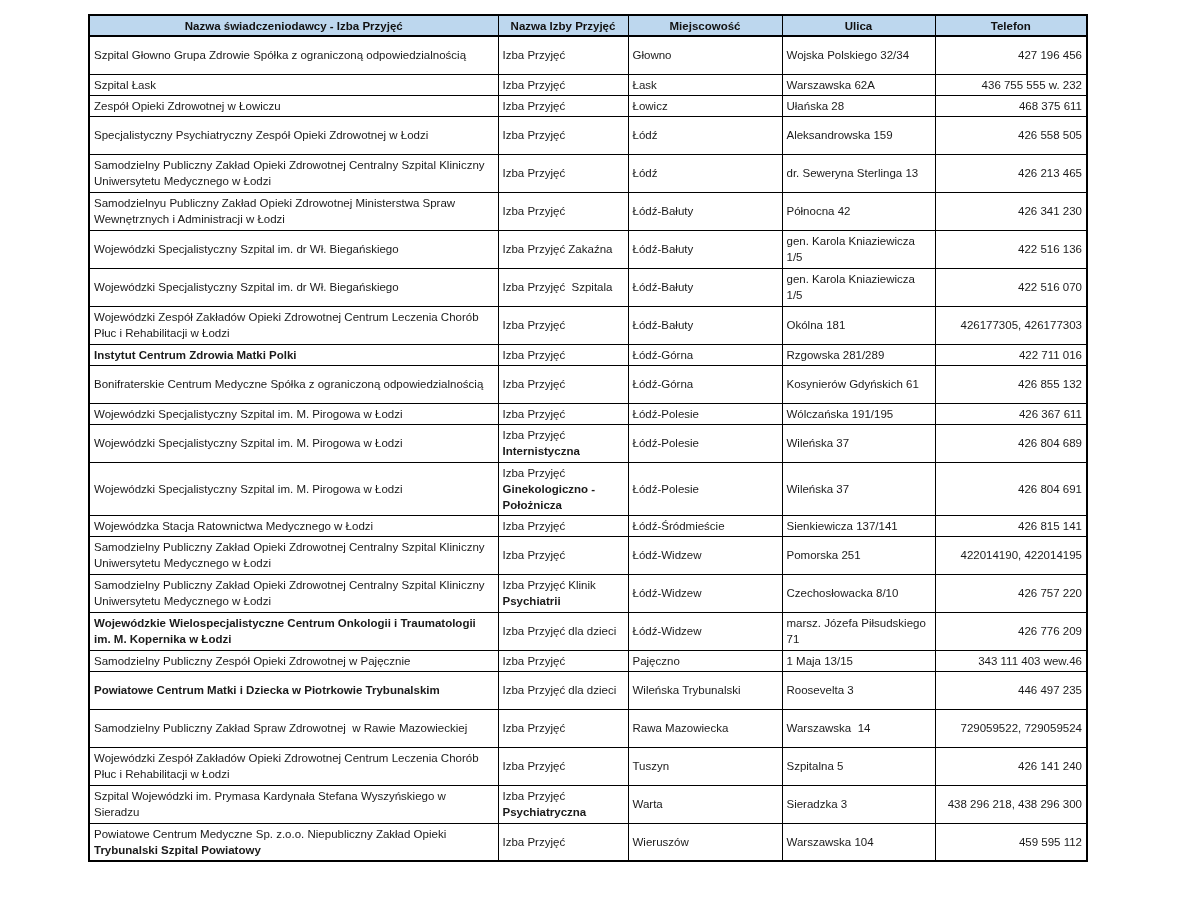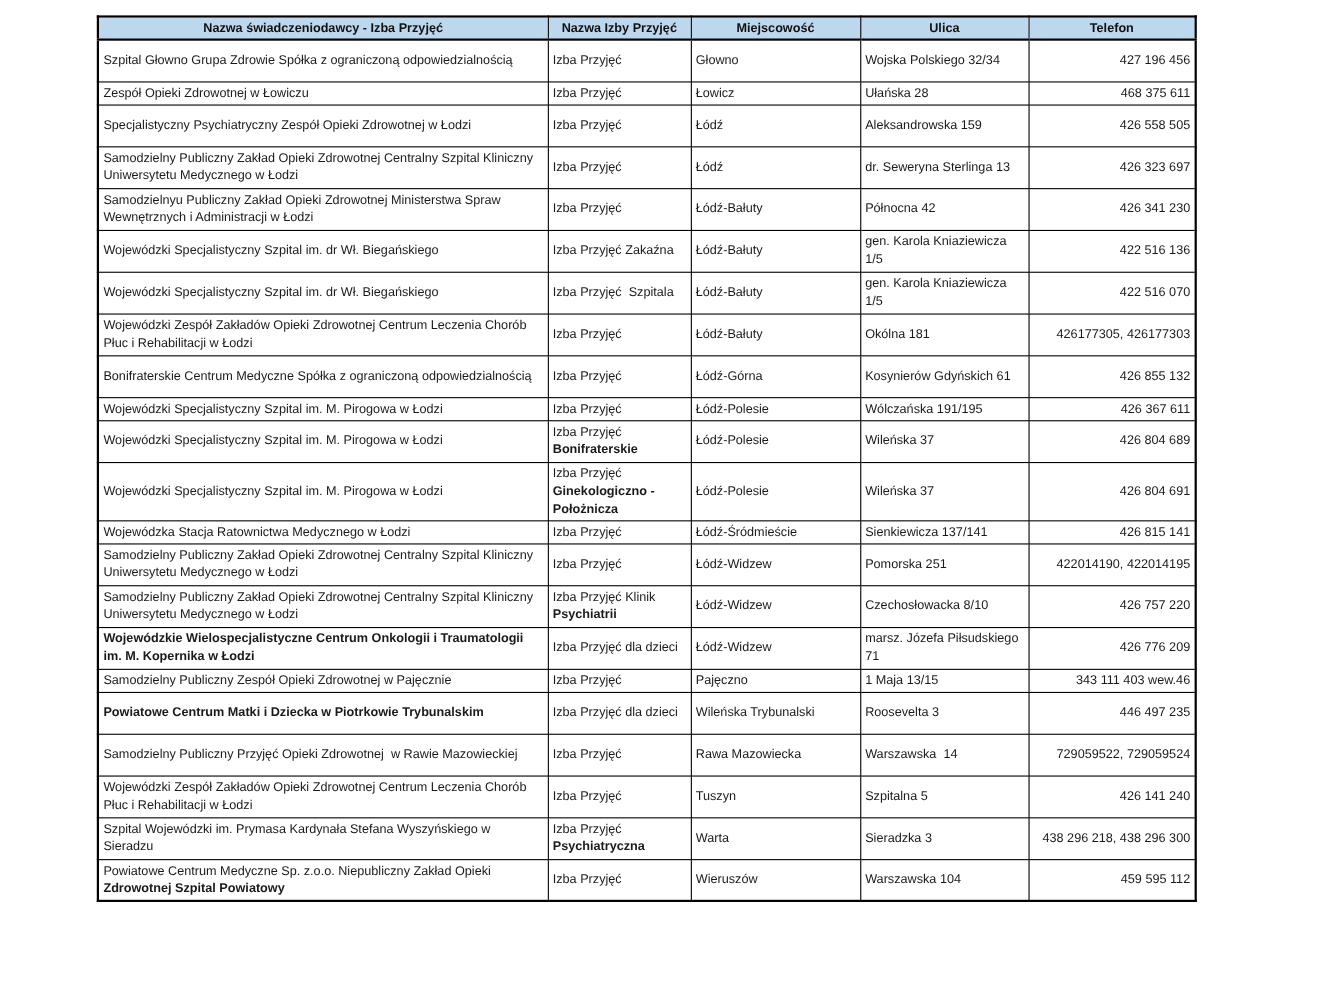--- a/index.html
+++ b/index.html
@@ -70,39 +70,46 @@
     </thead>
     <tbody>
         <tr class="tall">
           <td class="c-name"><span>Szpital Głowno Grupa Zdrowie Spółka z ograniczoną odpowiedzialnością</span></td>
           <td class="c-type"><span>Izba Przyjęć</span></td>
           <td class="c-city"><span>Głowno</span></td>
           <td class="c-street"><span>Wojska Polskiego 32/34</span></td>
           <td class="c-phone"><span>427 196 456</span></td>
         </tr>
         <tr>
+          <td class="c-name"><span>Szpital Łask</span></td>
+          <td class="c-type"><span>Izba Przyjęć</span></td>
+          <td class="c-city"><span>Łask</span></td>
+          <td class="c-street"><span>Warszawska 62A</span></td>
+          <td class="c-phone"><span>436 755 555 w. 232</span></td>
+        </tr>
+        <tr>
           <td class="c-name"><span>Zespół Opieki Zdrowotnej w Łowiczu</span></td>
           <td class="c-type"><span>Izba Przyjęć</span></td>
           <td class="c-city"><span>Łowicz</span></td>
           <td class="c-street"><span>Ułańska 28</span></td>
           <td class="c-phone"><span>468 375 611</span></td>
         </tr>
         <tr class="tall">
           <td class="c-name"><span>Specjalistyczny Psychiatryczny Zespół Opieki Zdrowotnej w Łodzi</span></td>
           <td class="c-type"><span>Izba Przyjęć</span></td>
           <td class="c-city"><span>Łódź</span></td>
           <td class="c-street"><span>Aleksandrowska 159</span></td>
           <td class="c-phone"><span>426 558 505</span></td>
         </tr>
         <tr class="tall">
           <td class="c-name"><span>Samodzielny Publiczny Zakład Opieki Zdrowotnej Centralny Szpital Kliniczny Uniwersytetu Medycznego w Łodzi</span></td>
           <td class="c-type"><span>Izba Przyjęć</span></td>
           <td class="c-city"><span>Łódź</span></td>
           <td class="c-street"><span>dr. Seweryna Sterlinga 13</span></td>
-          <td class="c-phone"><span>426 323 697</span></td>
+          <td class="c-phone"><span>426 213 465</span></td>
         </tr>
         <tr class="tall">
           <td class="c-name"><span>Samodzielnyu Publiczny Zakład Opieki Zdrowotnej Ministerstwa Spraw Wewnętrznych i Administracji w Łodzi</span></td>
           <td class="c-type"><span>Izba Przyjęć</span></td>
           <td class="c-city"><span>Łódź-Bałuty</span></td>
           <td class="c-street"><span>Północna 42</span></td>
           <td class="c-phone"><span>426 341 230</span></td>
         </tr>
         <tr class="tall">
           <td class="c-name"><span>Wojewódzki Specjalistyczny Szpital im. dr Wł. Biegańskiego</span></td>
@@ -117,38 +124,45 @@
           <td class="c-city"><span>Łódź-Bałuty</span></td>
           <td class="c-street"><span>gen. Karola Kniaziewicza 1/5</span></td>
           <td class="c-phone"><span>422 516 070</span></td>
         </tr>
         <tr class="tall">
           <td class="c-name"><span>Wojewódzki Zespół Zakładów Opieki Zdrowotnej Centrum Leczenia Chorób Płuc i Rehabilitacji w Łodzi</span></td>
           <td class="c-type"><span>Izba Przyjęć</span></td>
           <td class="c-city"><span>Łódź-Bałuty</span></td>
           <td class="c-street"><span>Okólna 181</span></td>
           <td class="c-phone"><span>426177305, 426177303</span></td>
+        </tr>
+        <tr>
+          <td class="c-name"><span class="b">Instytut Centrum Zdrowia Matki Polki</span></td>
+          <td class="c-type"><span>Izba Przyjęć</span></td>
+          <td class="c-city"><span>Łódź-Górna</span></td>
+          <td class="c-street"><span>Rzgowska 281/289</span></td>
+          <td class="c-phone"><span>422 711 016</span></td>
         </tr>
         <tr class="tall">
           <td class="c-name"><span>Bonifraterskie Centrum Medyczne Spółka z ograniczoną odpowiedzialnością</span></td>
           <td class="c-type"><span>Izba Przyjęć</span></td>
           <td class="c-city"><span>Łódź-Górna</span></td>
           <td class="c-street"><span>Kosynierów Gdyńskich 61</span></td>
           <td class="c-phone"><span>426 855 132</span></td>
         </tr>
         <tr>
           <td class="c-name"><span>Wojewódzki Specjalistyczny Szpital im. M. Pirogowa w Łodzi</span></td>
           <td class="c-type"><span>Izba Przyjęć</span></td>
           <td class="c-city"><span>Łódź-Polesie</span></td>
           <td class="c-street"><span>Wólczańska 191/195</span></td>
           <td class="c-phone"><span>426 367 611</span></td>
         </tr>
         <tr class="tall">
           <td class="c-name"><span>Wojewódzki Specjalistyczny Szpital im. M. Pirogowa w Łodzi</span></td>
-          <td class="c-type"><span>Izba Przyjęć</span> <span class="b">Bonifraterskie</span></td>
+          <td class="c-type"><span>Izba Przyjęć</span> <span class="b">Internistyczna</span></td>
           <td class="c-city"><span>Łódź-Polesie</span></td>
           <td class="c-street"><span>Wileńska 37</span></td>
           <td class="c-phone"><span>426 804 689</span></td>
         </tr>
         <tr class="tall">
           <td class="c-name"><span>Wojewódzki Specjalistyczny Szpital im. M. Pirogowa w Łodzi</span></td>
           <td class="c-type"><span>Izba Przyjęć</span> <span class="b">Ginekologiczno - Położnicza</span></td>
           <td class="c-city"><span>Łódź-Polesie</span></td>
           <td class="c-street"><span>Wileńska 37</span></td>
           <td class="c-phone"><span>426 804 691</span></td>
@@ -189,42 +203,42 @@
           <td class="c-phone"><span>343 111 403 wew.46</span></td>
         </tr>
         <tr class="tall">
           <td class="c-name"><span class="b">Powiatowe Centrum Matki i Dziecka w Piotrkowie Trybunalskim</span></td>
           <td class="c-type"><span>Izba Przyjęć dla dzieci</span></td>
           <td class="c-city"><span>Wileńska Trybunalski</span></td>
           <td class="c-street"><span>Roosevelta 3</span></td>
           <td class="c-phone"><span>446 497 235</span></td>
         </tr>
         <tr class="tall">
-          <td class="c-name"><span>Samodzielny Publiczny Przyjęć Opieki Zdrowotnej  w Rawie Mazowieckiej</span></td>
+          <td class="c-name"><span>Samodzielny Publiczny Zakład Spraw Zdrowotnej  w Rawie Mazowieckiej</span></td>
           <td class="c-type"><span>Izba Przyjęć</span></td>
           <td class="c-city"><span>Rawa Mazowiecka</span></td>
           <td class="c-street"><span>Warszawska  14</span></td>
           <td class="c-phone"><span>729059522, 729059524</span></td>
         </tr>
         <tr class="tall">
           <td class="c-name"><span>Wojewódzki Zespół Zakładów Opieki Zdrowotnej Centrum Leczenia Chorób Płuc i Rehabilitacji w Łodzi</span></td>
           <td class="c-type"><span>Izba Przyjęć</span></td>
           <td class="c-city"><span>Tuszyn</span></td>
           <td class="c-street"><span>Szpitalna 5</span></td>
           <td class="c-phone"><span>426 141 240</span></td>
         </tr>
         <tr class="tall">
           <td class="c-name"><span>Szpital Wojewódzki im. Prymasa Kardynała Stefana Wyszyńskiego w Sieradzu</span></td>
           <td class="c-type"><span>Izba Przyjęć</span> <span class="b">Psychiatryczna</span></td>
           <td class="c-city"><span>Warta</span></td>
           <td class="c-street"><span>Sieradzka 3</span></td>
           <td class="c-phone"><span>438 296 218, 438 296 300</span></td>
         </tr>
         <tr class="tall">
-          <td class="c-name"><span>Powiatowe Centrum Medyczne Sp. z.o.o. Niepubliczny Zakład Opieki</span> <span class="b">Zdrowotnej Szpital Powiatowy</span></td>
+          <td class="c-name"><span>Powiatowe Centrum Medyczne Sp. z.o.o. Niepubliczny Zakład Opieki</span> <span class="b">Trybunalski Szpital Powiatowy</span></td>
           <td class="c-type"><span>Izba Przyjęć</span></td>
           <td class="c-city"><span>Wieruszów</span></td>
           <td class="c-street"><span>Warszawska 104</span></td>
           <td class="c-phone"><span>459 595 112</span></td>
         </tr>
       </tbody>
   </table>
 </div>
 
 </body></html>

